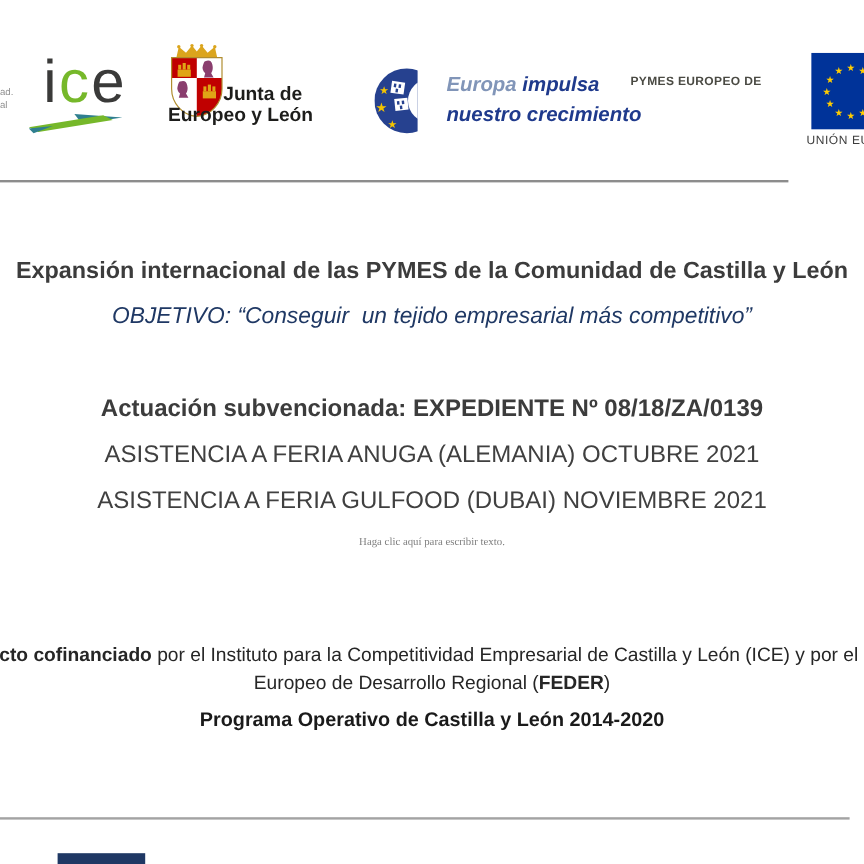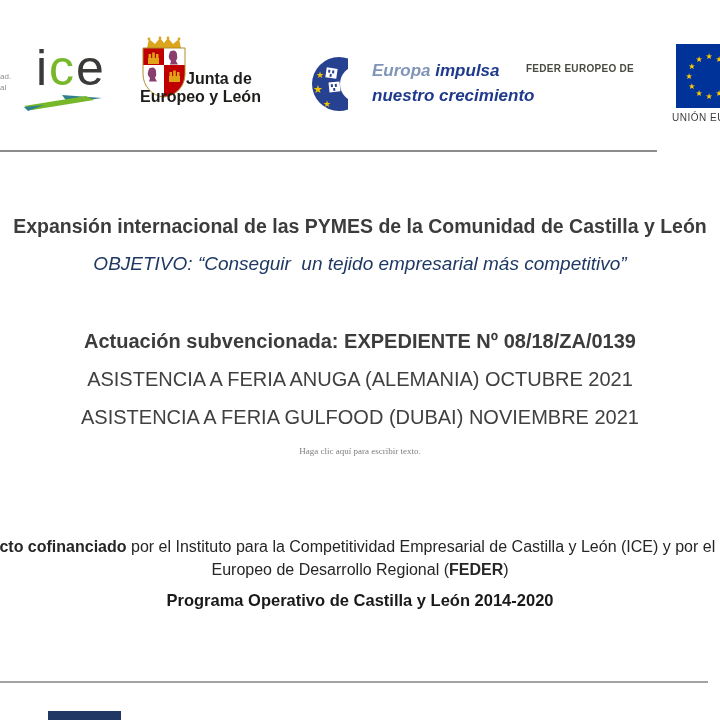--- a/index.html
+++ b/index.html
@@ -117,21 +117,21 @@
         <text x="11" y="51">★</text>
     </g>
   </svg>
   <div class="europa-text">
     <div><span class="europa-light">Europa</span><span class="europa-dark"> impulsa</span></div>
     <div class="europa-dark">nuestro crecimiento</div>
   </div>
 </div>
 
 <div class="fondo">
-  <div>FEDER EUROPEO DE</div>
+  <div>PYMES EUROPEO DE</div>
 </div>
 
 <svg class="euflag" width="66" height="64" viewBox="0 0 66 64">
   <rect x="0" y="0" width="66" height="64" fill="#003399"></rect>
   <g fill="#ffcc00" font-family="DejaVu Sans" font-size="8">
     <text x="29.5" y="15">★</text>
       <text x="39.5" y="17.7">★</text>
       <text x="46.8" y="25">★</text>
     <text x="49.5" y="35">★</text>
       <text x="46.8" y="45">★</text>

